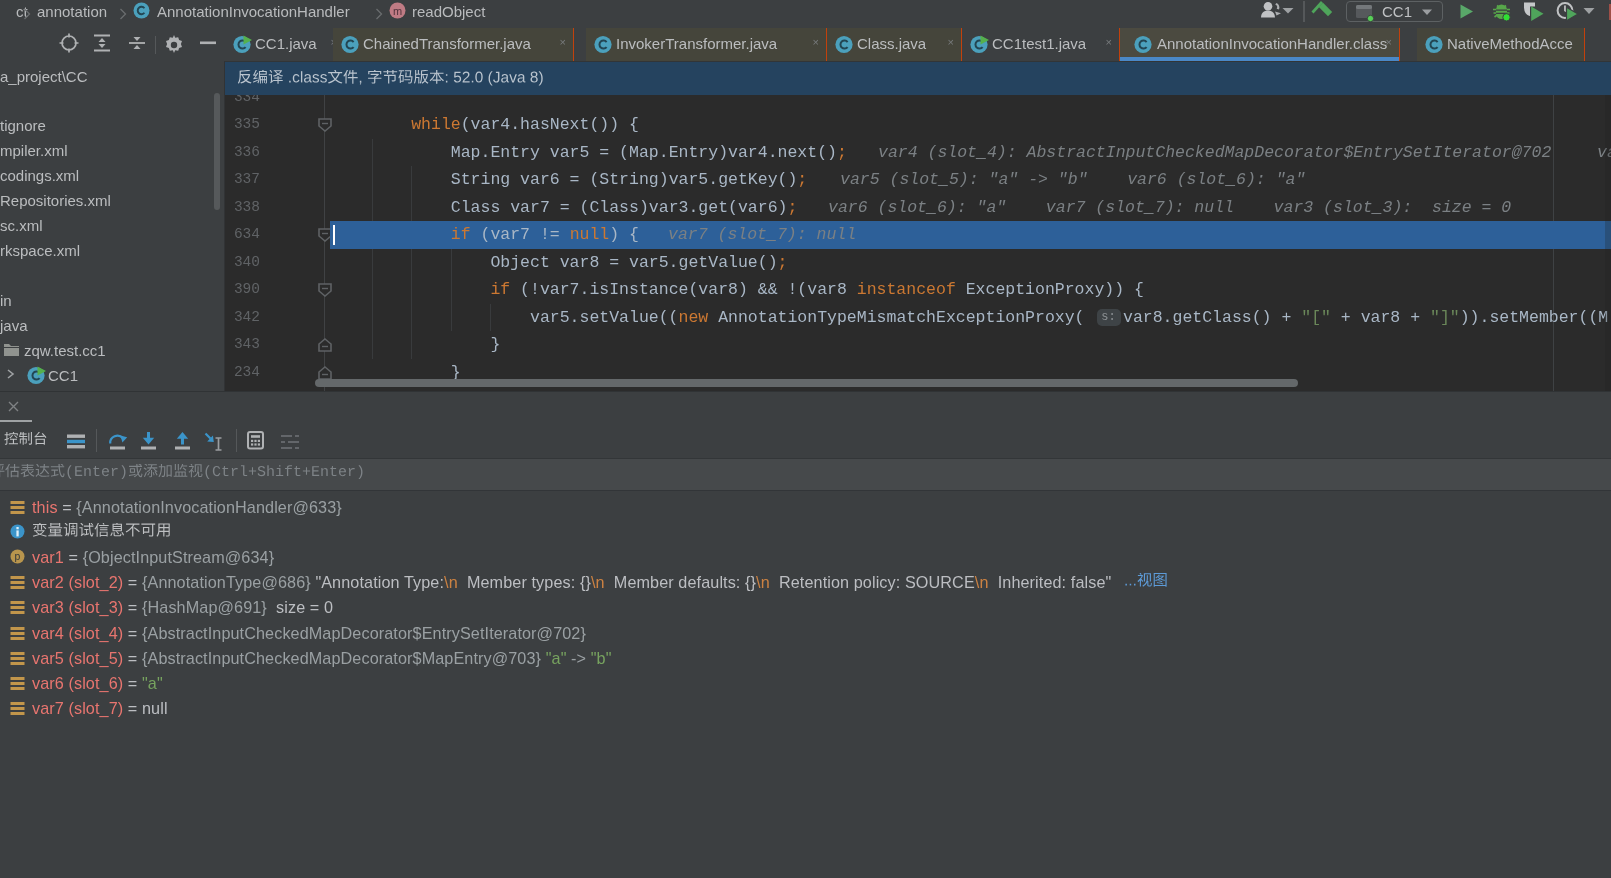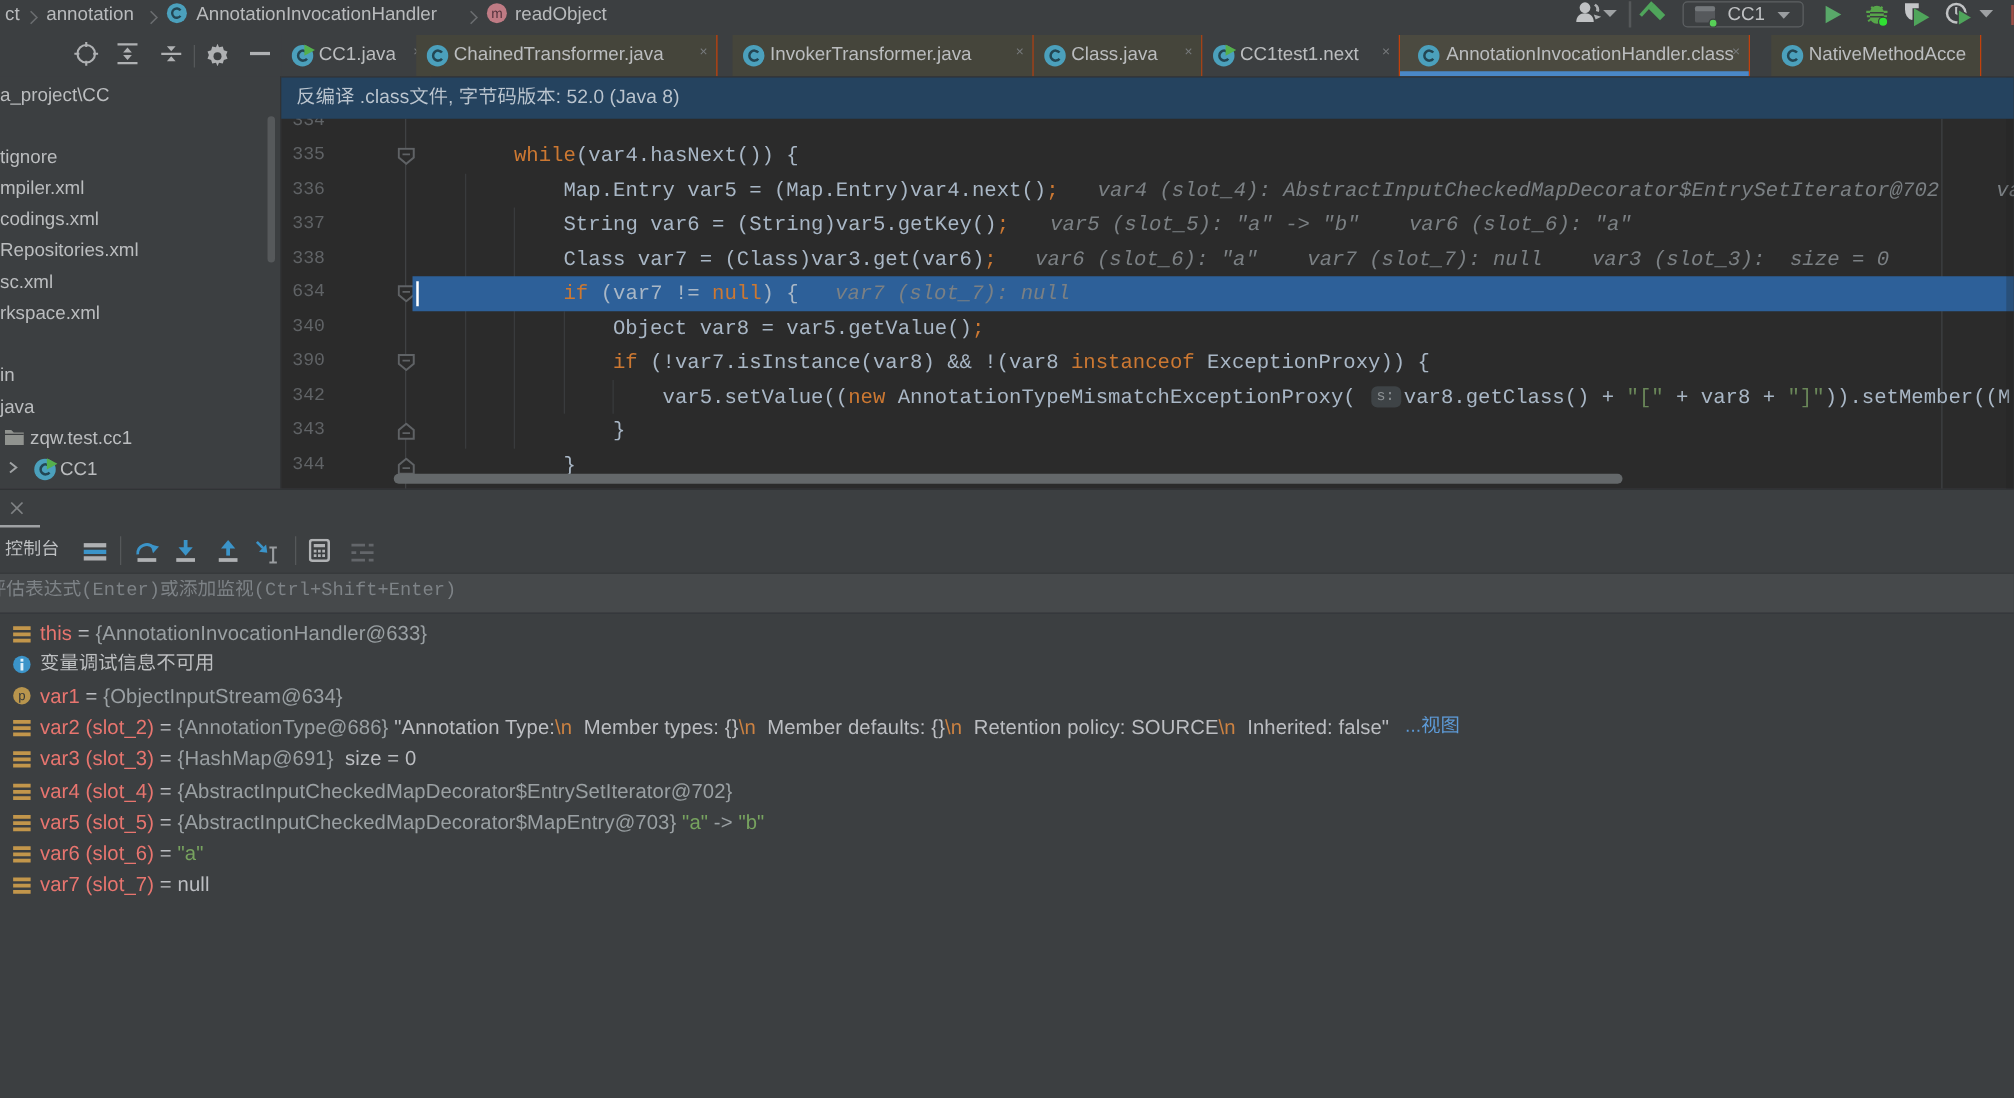--- a/index.html
+++ b/index.html
@@ -20,21 +20,21 @@
 .fold {position:absolute;left:318px}
 .ig {position:absolute;width:1px;background:#393b3d}
 .chip {position:absolute;width:24px;height:17px;background:#3e4346;border-radius:5px;color:#8d9295;font-size:12px;font-family:"Liberation Mono",monospace;text-align:center;line-height:16px;z-index:3}
 .ti {position:absolute;font-size:15px;color:#bbbdbf;white-space:pre}
 .vr {position:absolute;left:32px;height:25px;line-height:25px;font-size:16.2px;letter-spacing:0.1px;white-space:pre}
 .vn {color:#e8756f} .vw {color:#bcbec2} .vg {color:#9aa0a3} .ve {color:#cc8242} .vs {color:#77a35f} .vb {color:#bcbec2}
 </style></head><body>
 <div id="root">
 
 <div style="position:absolute;left:0;top:0;width:1611px;height:28px;background:#3c3f41">
-      <span class="bc" style="left:4px">ct</span>
+      <span class="bc" style="left:16px">ct</span>
       <svg style="position:absolute;left:23px;top:8px" width="8" height="12" viewBox="0 0 8 12">
         <path d="M1.5,1 L6.5,6 L1.5,11" fill="none" stroke="#6a6d6f" stroke-width="1.3"></path>
       </svg>
       <span class="bc" style="left:37px">annotation</span>
       <svg style="position:absolute;left:119px;top:8px" width="8" height="12" viewBox="0 0 8 12">
         <path d="M1.5,1 L6.5,6 L1.5,11" fill="none" stroke="#6a6d6f" stroke-width="1.3"></path>
       </svg>
       <svg style="position:absolute;left:133px;top:2px" width="17" height="17" viewBox="0 0 17 17">
         <circle cx="8.5" cy="8.5" r="8" fill="#4ba0bc"></circle>
         <path d="M11.4,6.3 A3.7,3.7 0 1 0 11.4,10.7" fill="none" stroke="#234653" stroke-width="1.9"></path>
@@ -167,21 +167,21 @@
         </svg>
         <span class="tabt" style="left:30px">Class.java</span>
         <span class="tabx">×</span>
       </div>
       <div class="tab" style="left:737px;width:158px;background:#3c3f41;">
         <svg style="position:absolute;left:8px;top:7px" width="19" height="19" viewBox="0 0 19 19">
           <circle cx="9" cy="9.5" r="8.6" fill="#4ba0bc"></circle>
           <path d="M12.6,7 A4,4 0 1 0 12.6,12" fill="none" stroke="#234653" stroke-width="2"></path>
           <path d="M10.5,0.5 L19,5 L10.5,9.5 Z" fill="#55b04c"></path>
         </svg>
-        <span class="tabt" style="left:30px">CC1test1.next</span>
+        <span class="tabt" style="left:30px">CC1test1.java</span>
         <span class="tabx">×</span>
       </div>
       <div class="tab" style="left:895px;width:280px;background:#4b4a40;">
         <svg style="position:absolute;left:14px;top:7px" width="19" height="19" viewBox="0 0 19 19">
           <circle cx="9" cy="9.5" r="8.6" fill="#4ba0bc"></circle>
           <path d="M12.6,7 A4,4 0 1 0 12.6,12" fill="none" stroke="#234653" stroke-width="2"></path>
         </svg>
         <span class="tabt" style="left:37px">AnnotationInvocationHandler.class</span>
         <span class="tabx">×</span>
         <div class="tabsel"></div>
@@ -226,21 +226,21 @@
 <div class="ln" style="top:83.75px">334</div>
     <div class="ln" style="top:111.25px">335</div>
     <div class="ln" style="top:138.75px">336</div>
     <div class="ln" style="top:166.25px">337</div>
     <div class="ln" style="top:193.75px">338</div>
     <div class="ln" style="top:221.25px">634</div>
     <div class="ln" style="top:248.75px">340</div>
     <div class="ln" style="top:276.25px">390</div>
     <div class="ln" style="top:303.75px">342</div>
     <div class="ln" style="top:331.25px">343</div>
-    <div class="ln" style="top:358.75px">344</div>
+    <div class="ln" style="top:358.75px">234</div>
 <div style="position:absolute;left:324px;top:95px;width:1px;height:296px;background:#404244"></div>
 <div class="ig" style="left:371.6px;top:138.75px;height:220.0px"></div>
     <div class="ig" style="left:411.2px;top:166.25px;height:192.5px"></div>
     <div class="ig" style="left:450.8px;top:248.75px;height:82.5px"></div>
     <div class="ig" style="left:490.4px;top:303.75px;height:27.5px"></div>
 <div style="position:absolute;left:330px;top:221.25px;width:1281px;height:27.5px;background:#2d6099;z-index:1"></div>
 <div style="position:absolute;left:332.5px;top:225.25px;width:2.5px;height:20px;background:#ffffff;z-index:2"></div>
 <svg class="fold" style="top:118.25px" width="14" height="14" viewBox="0 0 14 14">
       <polygon points="1,1 13,1 13,8 7,13 1,8" fill="#2b2b2b" stroke="#5f6265" stroke-width="1.6"></polygon>
       <g stroke="#5f6265" stroke-width="1.4">

